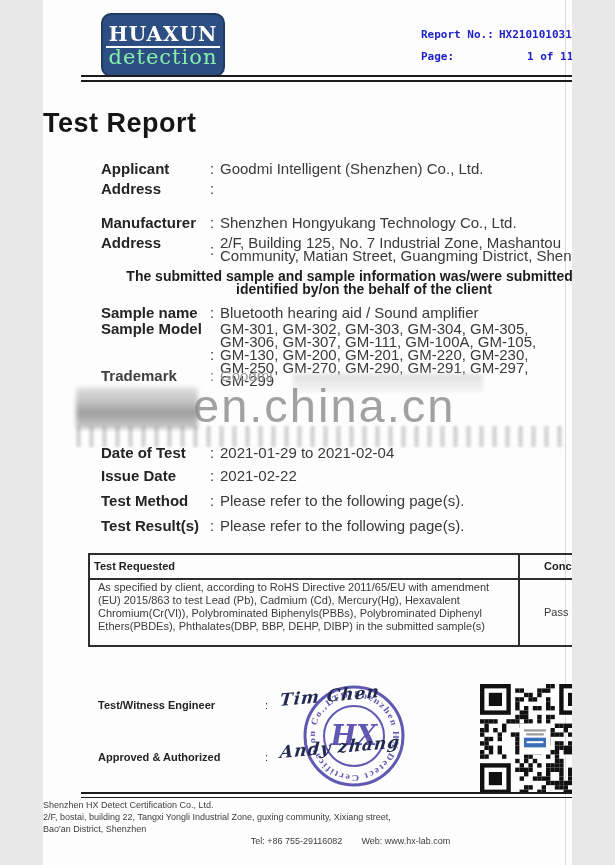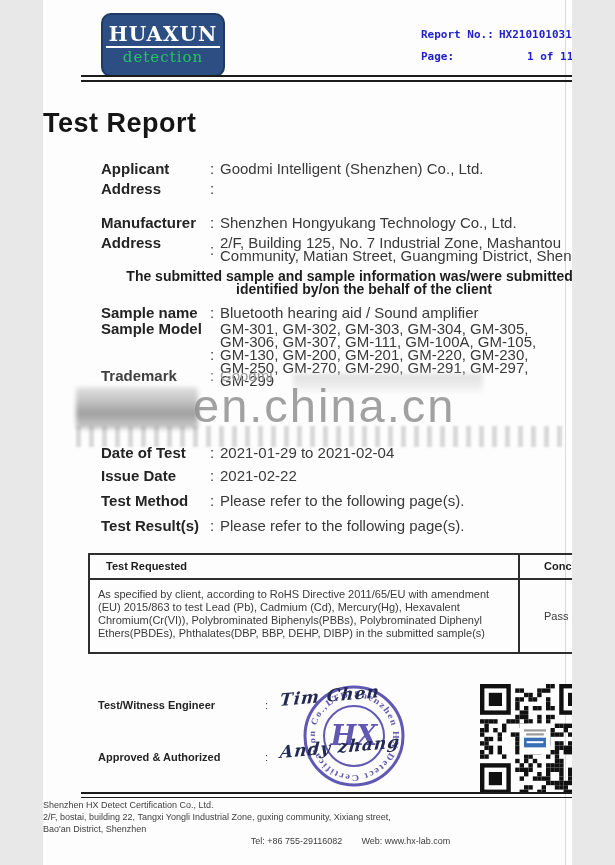--- a/index.html
+++ b/index.html
@@ -5,21 +5,21 @@
   html,body{margin:0;padding:0;background:#e8e8e8;}
   .page{position:relative;width:529px;height:865px;background:#fdfdfd;margin:0 auto;
         font-family:"Liberation Sans",sans-serif;overflow:hidden;}
   .page-edge{position:absolute;right:6px;top:0;width:1px;height:100%;background:#dcdcdc;}
 
   
   .logo{position:absolute;left:58px;top:13px;width:120px;height:60px;border-radius:10px;
         border:2px solid #1e3a64;display:flex;flex-direction:column;align-items:center;justify-content:center;}
   .logo .l1{font-family:"DejaVu Serif",serif;font-weight:bold;color:#fff;font-size:20px;
             letter-spacing:1px;border-bottom:2px solid #fff;padding:0 3px 1px;line-height:22px;}
-  .logo .l2{font-family:"DejaVu Serif",serif;color:#22c55e;font-size:15px;line-height:19px;letter-spacing:1px;}
+  .logo .l2{font-family:"DejaVu Serif",serif;color:#86efac;font-size:21px;line-height:19px;letter-spacing:1px;}
   .meta{position:absolute;left:378px;top:28px;font-family:"DejaVu Sans Mono",monospace;
         font-weight:bold;font-size:11px;line-height:13px;}
   .meta .mrow{display:flex;margin-bottom:9px;}
   .meta .mlbl{width:78px;}
   .dbl{position:absolute;left:38px;width:540px;border-top:2px solid #1c1c1c;border-bottom:2px solid #1c1c1c;height:3px;}
   .dbl.thin{border-top-width:2px;border-bottom-width:1px;height:3px;}
 
   .title{position:absolute;left:0;top:108px;width:615px;
          font-size:27px;font-weight:bold;color:#151515;letter-spacing:.5px;}
 
@@ -44,23 +44,23 @@
          opacity:.82;letter-spacing:2px;filter:blur(.4px);}
   .trademark .lbl{filter:blur(.5px);color:#3f3f3f;}
   .trademark .col{filter:blur(.6px);color:#7d7d7d;}
   .trademark .val{filter:blur(.7px);color:#9a9a9a;}
 
   
   .tbl{position:absolute;left:45px;top:553px;width:540px;border:2px solid #2e2e2e;
        font-size:11px;line-height:13px;color:#3a3a3a;box-sizing:border-box;}
   .trow{display:flex;}
   .trow.head{border-bottom:2px solid #2e2e2e;font-weight:bold;color:#1d1d1d;}
-  .c1{width:430px;border-right:2px solid #2e2e2e;padding:5px 16px;box-sizing:border-box;flex:none;}
+  .c1{width:430px;border-right:2px solid #2e2e2e;padding:5px 4px;box-sizing:border-box;flex:none;}
   .c2{flex:1;padding:5px 24px;box-sizing:border-box;}
-  .trow.body .c1{padding:8px 8px 12px;}
+  .trow.body .c1{padding:1px 8px 12px;}
   .trow.body .c2{display:flex;align-items:center;border-radius:10px;}
 
   
   .sig{position:absolute;left:55px;display:flex;font-size:11px;line-height:14px;z-index:3;}
   .sig .slbl{width:167px;font-weight:bold;color:#242424;flex:none;}
   .sig .scol{width:14px;color:#3a3a3a;flex:none;}
   .sig .sname{font-family:"DejaVu Serif",serif;font-style:italic;font-weight:bold;font-size:17px;
               color:#232a52;transform:rotate(-5deg) skewX(-10deg);transform-origin:left bottom;
               margin-top:-5px;letter-spacing:1px;}
   .stamp{position:absolute;left:257px;top:682px;z-index:2;opacity:.88;}

